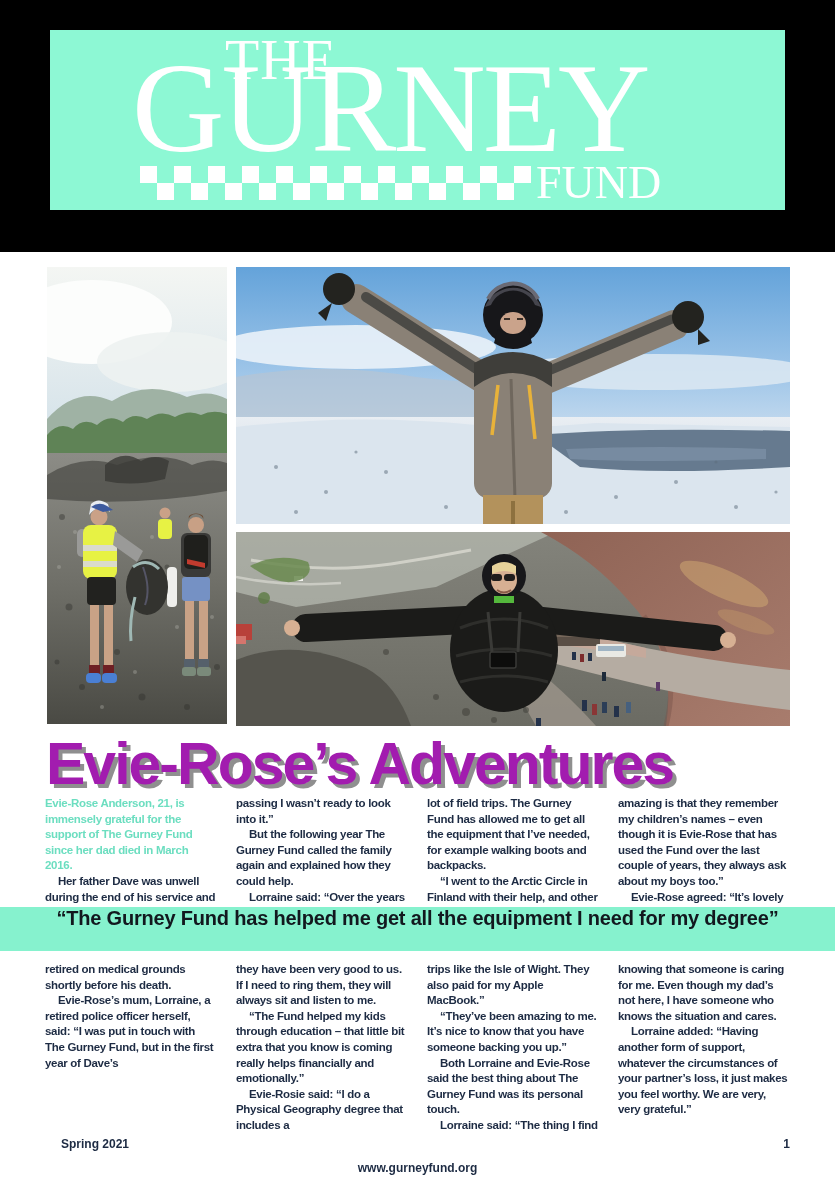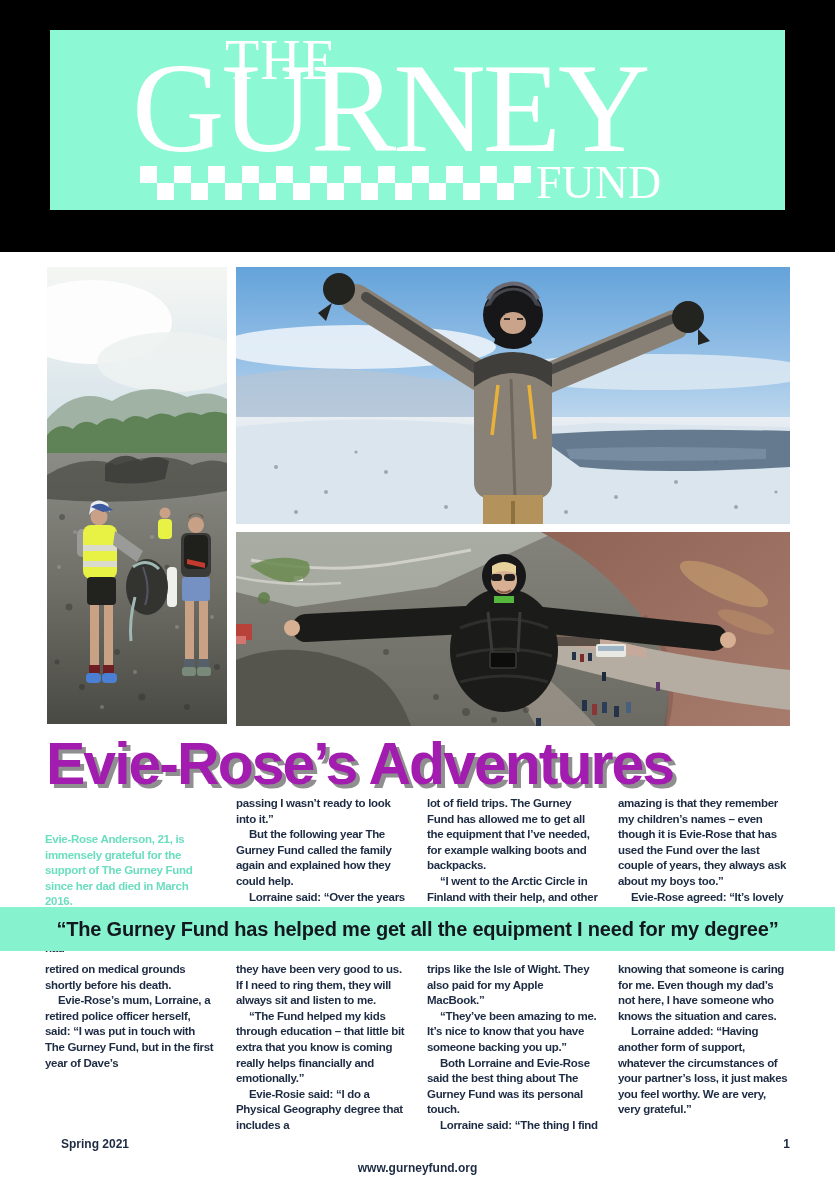--- a/index.html
+++ b/index.html
@@ -51,25 +51,25 @@
   
   .cols{position:absolute;left:45px;width:745px;display:flex;gap:20px;}
   .cols-top{top:796px;height:110px;}
   .cols-bottom{top:962px;height:160px;}
   .col{width:171px;flex:0 0 171px;}
   .para{
     margin:0;font-size:11.5px;line-height:15.6px;font-weight:bold;
     color:#1D2B43;letter-spacing:-0.3px;
   }
   .para.indent{text-indent:13px;}
-  .para.lead{color:#6CDEC0;margin-top:36px;}
+  .para.lead{color:#6CDEC0;}
   
   .quote-band{
     position:absolute;left:0;top:907px;width:835px;height:44px;
-    background:#86F2CE;display:flex;align-items:center;justify-content:center;
+    background:#86F2CE;display:flex;justify-content:center;
   }
   .quote-band span{
     font-size:20px;font-weight:bold;color:#12181E;letter-spacing:-0.2px;
   }
   
   .footer{
     position:absolute;left:45px;top:1137px;width:745px;height:16px;
     font-size:12px;font-weight:bold;color:#1D2B43;
   }
   .footer .f-left{position:absolute;left:16px;text-align:center;}

